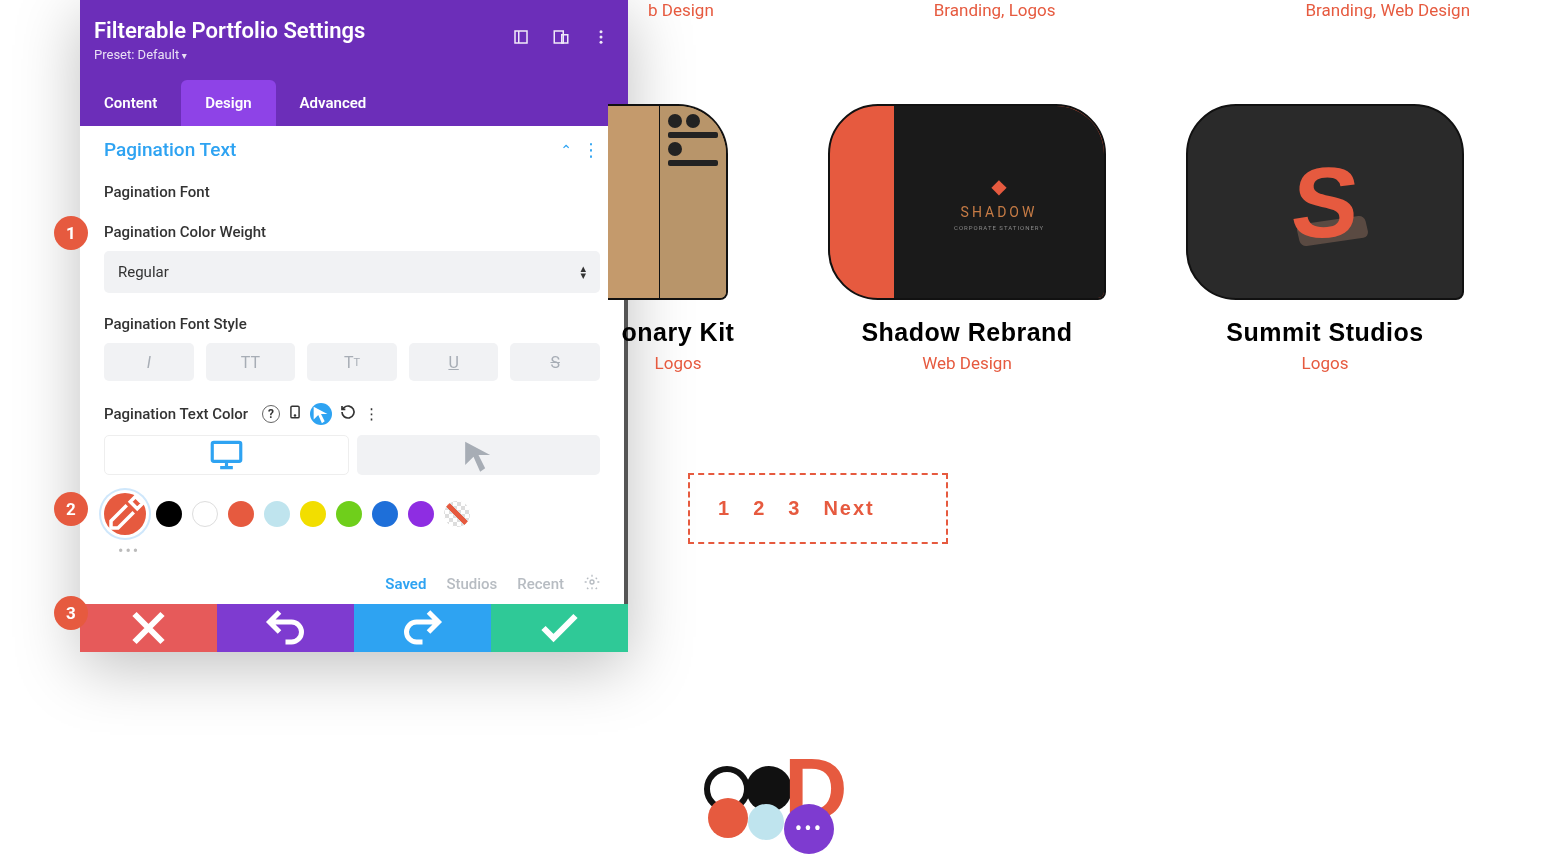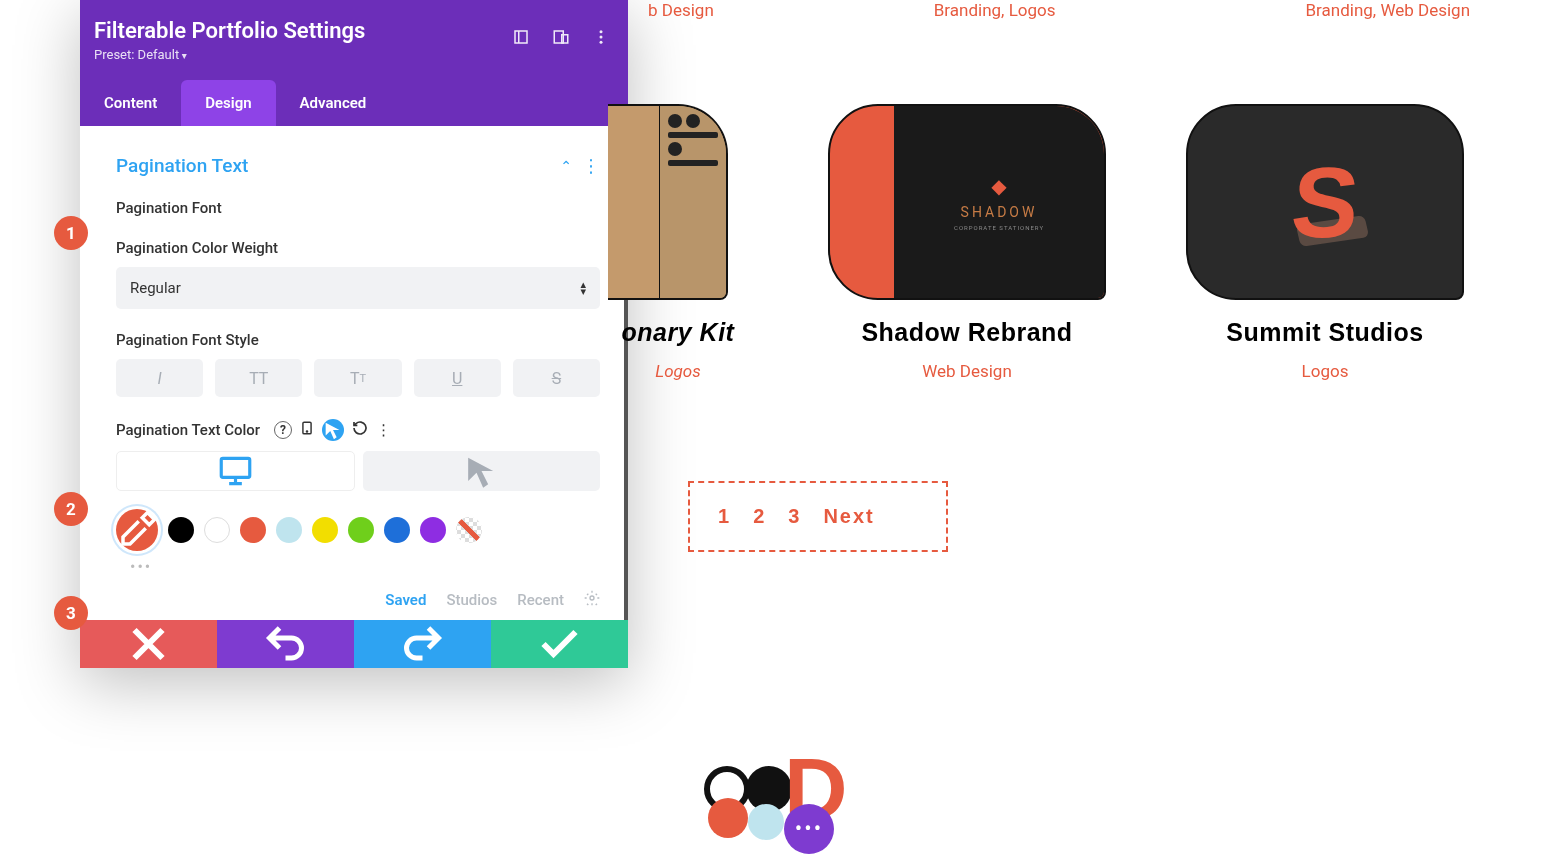--- a/index.html
+++ b/index.html
@@ -12,21 +12,21 @@
 .panel-preset { font-size: 13px; opacity: 0.85; margin-top: 4px; }
 .panel-preset::after { content: " ▾"; font-size: 10px; }
 .header-icons { position: absolute; right: 18px; top: 28px; display: flex; gap: 22px; }
 .header-icon { color: #fff; width: 18px; height: 18px; opacity: 0.9; }
 
 .tabs { display: flex; background: #6c2eb9; color: #fff; }
 .tab { padding: 14px 24px; font-size: 15px; font-weight: 600; cursor: pointer; }
 .tab.active { background: #8e43e7; border-radius: 6px 6px 0 0; }
 
 .panel-body { padding: 0 24px 10px; max-height: 624px; overflow-y: auto; border-right: 4px solid #555; }
-.section { padding-top: 28px; margin-left: 12px; }
+.section { padding-top: 12px; }
 .section-header { display: flex; justify-content: space-between; align-items: center; }
 .section-title { color: #2ea3f2; font-size: 19px; font-weight: 500; }
 .section-actions { display: flex; gap: 10px; align-items: center; color: #2ea3f2; }
 .chev-up { font-size: 14px; }
 .vdots { color: #2ea3f2; font-size: 18px; }
 
 .field { margin-top: 22px; }
 .field-label { color: #333; font-size: 15px; font-weight: 500; display: flex; align-items: center; gap: 10px; }
 .label-icons { display: inline-flex; gap: 8px; align-items: center; margin-left: 4px; }
 .li-circle { width: 22px; height: 22px; border-radius: 50%; display: inline-flex; align-items: center; justify-content: center; font-size: 12px; }
@@ -79,22 +79,22 @@
 .badge { position: absolute; width: 34px; height: 34px; border-radius: 50%; background: #e65a3f; color: #fff; font-weight: 700; font-size: 17px; display: flex; align-items: center; justify-content: center; }
 
 
 .preview { position: absolute; left: 628px; top: 0; right: 0; bottom: 0; }
 .cat-row-top { display:flex; gap:200px; padding-left:20px; font-size:17px; color:#e65a3f; }
 
 .cards { display:flex; gap:80px; margin-top:84px; padding-left:0; }
 .card { width: 278px; text-align:center; }
 .card-img { width: 278px; height: 196px; border-radius: 50px 50px 8px 50px; border: 2px solid #111; overflow: hidden; background:#333; position:relative; }
 .card-title { margin-top: 18px; font-size: 25px; font-weight: 800; letter-spacing: 0.5px; font-family: "Arial Black", Arial, sans-serif; }
-.card-cat { color:#e65a3f; margin-top: 14px; font-size: 17px; }
-.card.first { width: 140px; margin-left: -20px; font-style: italic; }
+.card-cat { color:#e65a3f; margin-top: 6px; font-size: 17px; }
+.card.first { width: 140px; margin-left: -20px; }
 .card.first .card-img { width: 120px; border-radius: 0 50px 8px 0; border-left:none; }
 
 .card2-bg { background:#e65a3f; display:flex; align-items:center; justify-content:flex-end; }
 .card2-book { width: 210px; height: 196px; background:#1a1a1a; display:flex; flex-direction:column; align-items:center; justify-content:center; color:#c0a050; }
 .card2-sym { color:#e65a3f; font-size:20px; }
 .card2-txt { font-size:14px; letter-spacing:3px; margin-top:6px; color:#c67b45; }
 .card2-sub { font-size:6px; color:#888; margin-top:4px; letter-spacing:1px; }
 
 .card3-bg { background:#2a2a2a; display:flex; align-items:center; justify-content:center; }
 .s-shape { font-size: 100px; font-weight: 900; color: #e65a3f; font-family: Arial, sans-serif; transform: skewX(-5deg); position:relative; }

